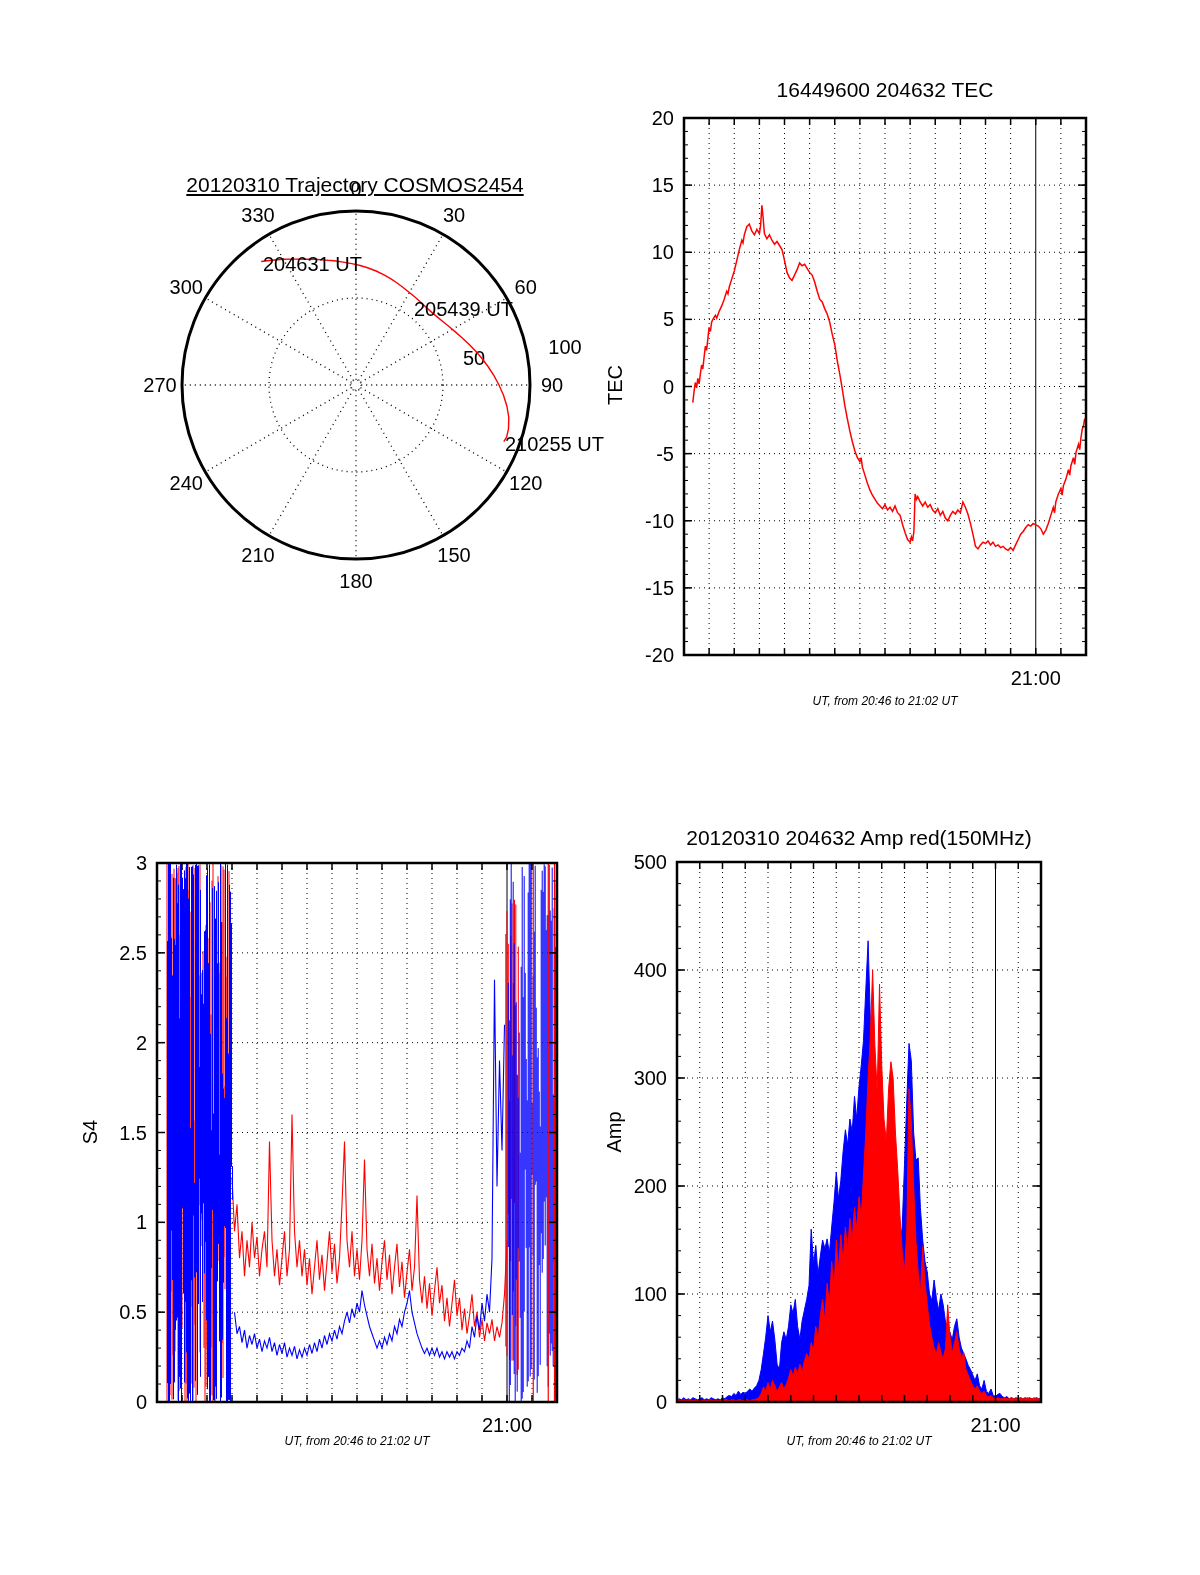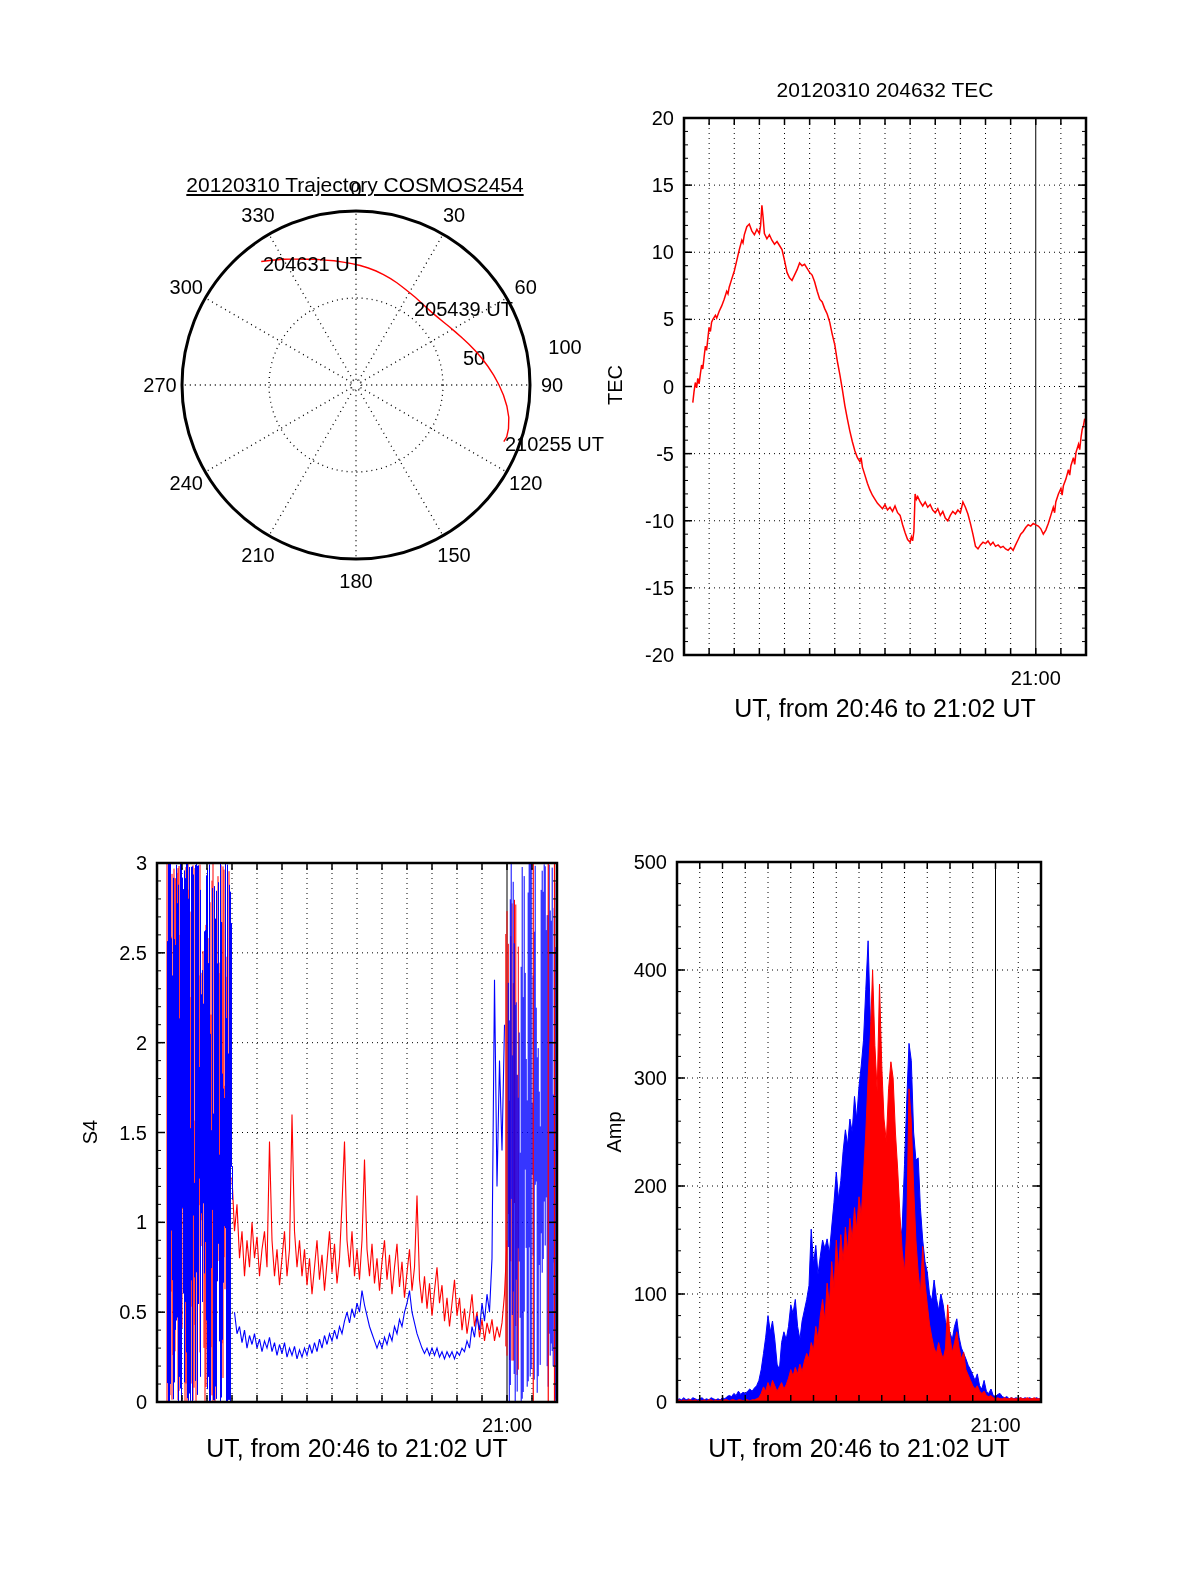--- a/index.html
+++ b/index.html
@@ -3,40 +3,41 @@
 <meta charset="utf-8">
 <style>
   html,body{margin:0;padding:0;background:#ffffff;}
   #figure{position:relative;width:1200px;height:1575px;background:#ffffff;overflow:hidden;
           font-family:"Liberation Sans", sans-serif;color:#000;}
   #plots{position:absolute;left:0;top:0;width:1200px;height:1575px;
          font-family:"Liberation Sans", sans-serif;}
   .title{position:absolute;text-align:center;font-size:21px;white-space:nowrap;}
   .rotlab{position:absolute;width:120px;height:26px;text-align:center;font-size:20px;
           transform:rotate(-90deg);white-space:nowrap;}
-  .xlab{position:absolute;text-align:center;font-size:25px;white-space:nowrap;}
+  .xlab{position:absolute;text-align:center;font-size:12px;white-space:nowrap;font-style:italic;}
 </style>
 </head>
 <body>
 
 <div id="figure">
 
   <div class="title" style="left:105px;top:173px;width:500px;text-decoration:underline;">20120310 Trajectory COSMOS2454</div>
 
-  <div class="title" style="left:684px;top:78px;width:402px;">20120310 204632 TEC</div>
+  <div class="title" style="left:684px;top:78px;width:402px;">16449600 204632 TEC</div>
 
   <div class="rotlab" style="left:557px;top:372px;">TEC</div>
 
   <div class="xlab" style="left:684px;top:694px;width:402px;">UT, from 20:46 to 21:02 UT</div>
 
 
   <div class="rotlab" style="left:32px;top:1119px;">S4</div>
 
   <div class="xlab" style="left:157px;top:1434px;width:400px;">UT, from 20:46 to 21:02 UT</div>
 
+  <div class="title" style="left:659px;top:826px;width:400px;">20120310 204632 Amp red(150MHz)</div>
 
   <div class="rotlab" style="left:556px;top:1119px;">Amp</div>
 
   <div class="xlab" style="left:677px;top:1434px;width:364px;">UT, from 20:46 to 21:02 UT</div>
 
   <svg id="plots" width="1200" height="1575" viewBox="0 0 1200 1575" xmlns="http://www.w3.org/2000/svg">
       <g>
         <line x1="356" y1="379.78" x2="356" y2="211" stroke="#000000" stroke-width="1.3" stroke-dasharray="1 4"></line>
         <line x1="358.61" y1="380.47934739224524" x2="443" y2="234.31157974150767" stroke="#000000" stroke-width="1.3" stroke-dasharray="1 4"></line>
         <line x1="360.52065260775476" y1="382.39" x2="506.68842025849233" y2="298" stroke="#000000" stroke-width="1.3" stroke-dasharray="1 4"></line>

